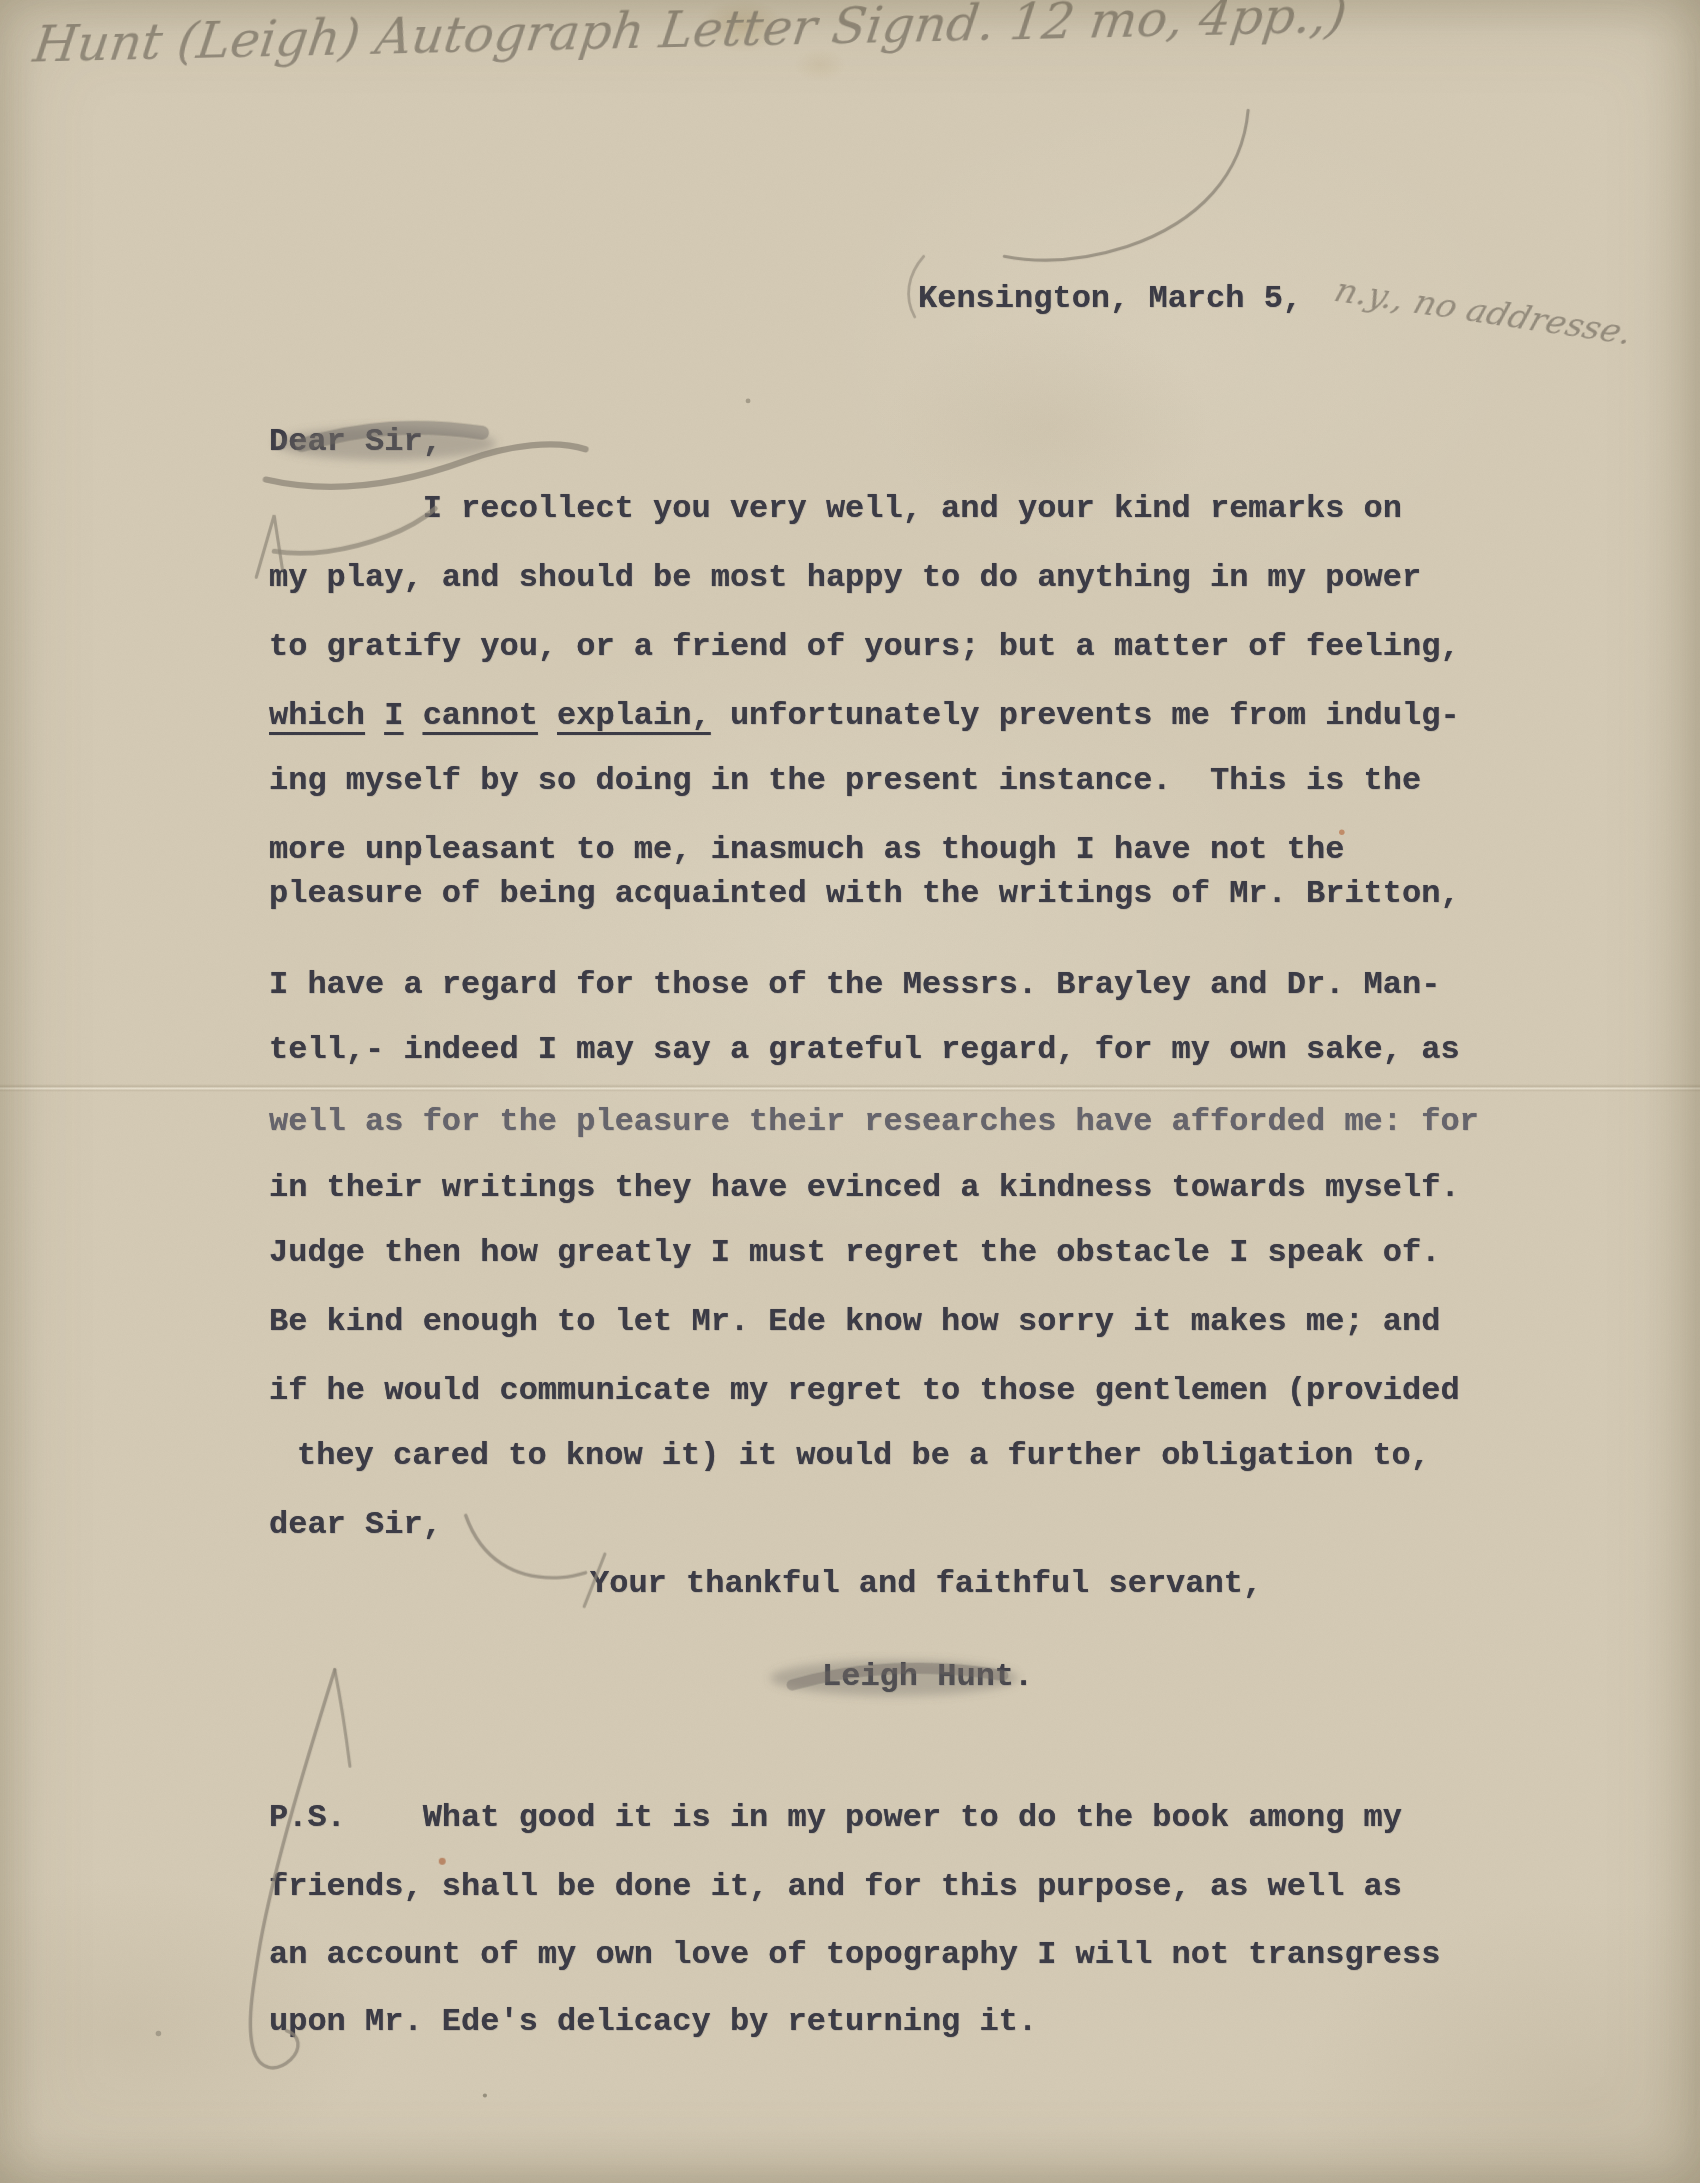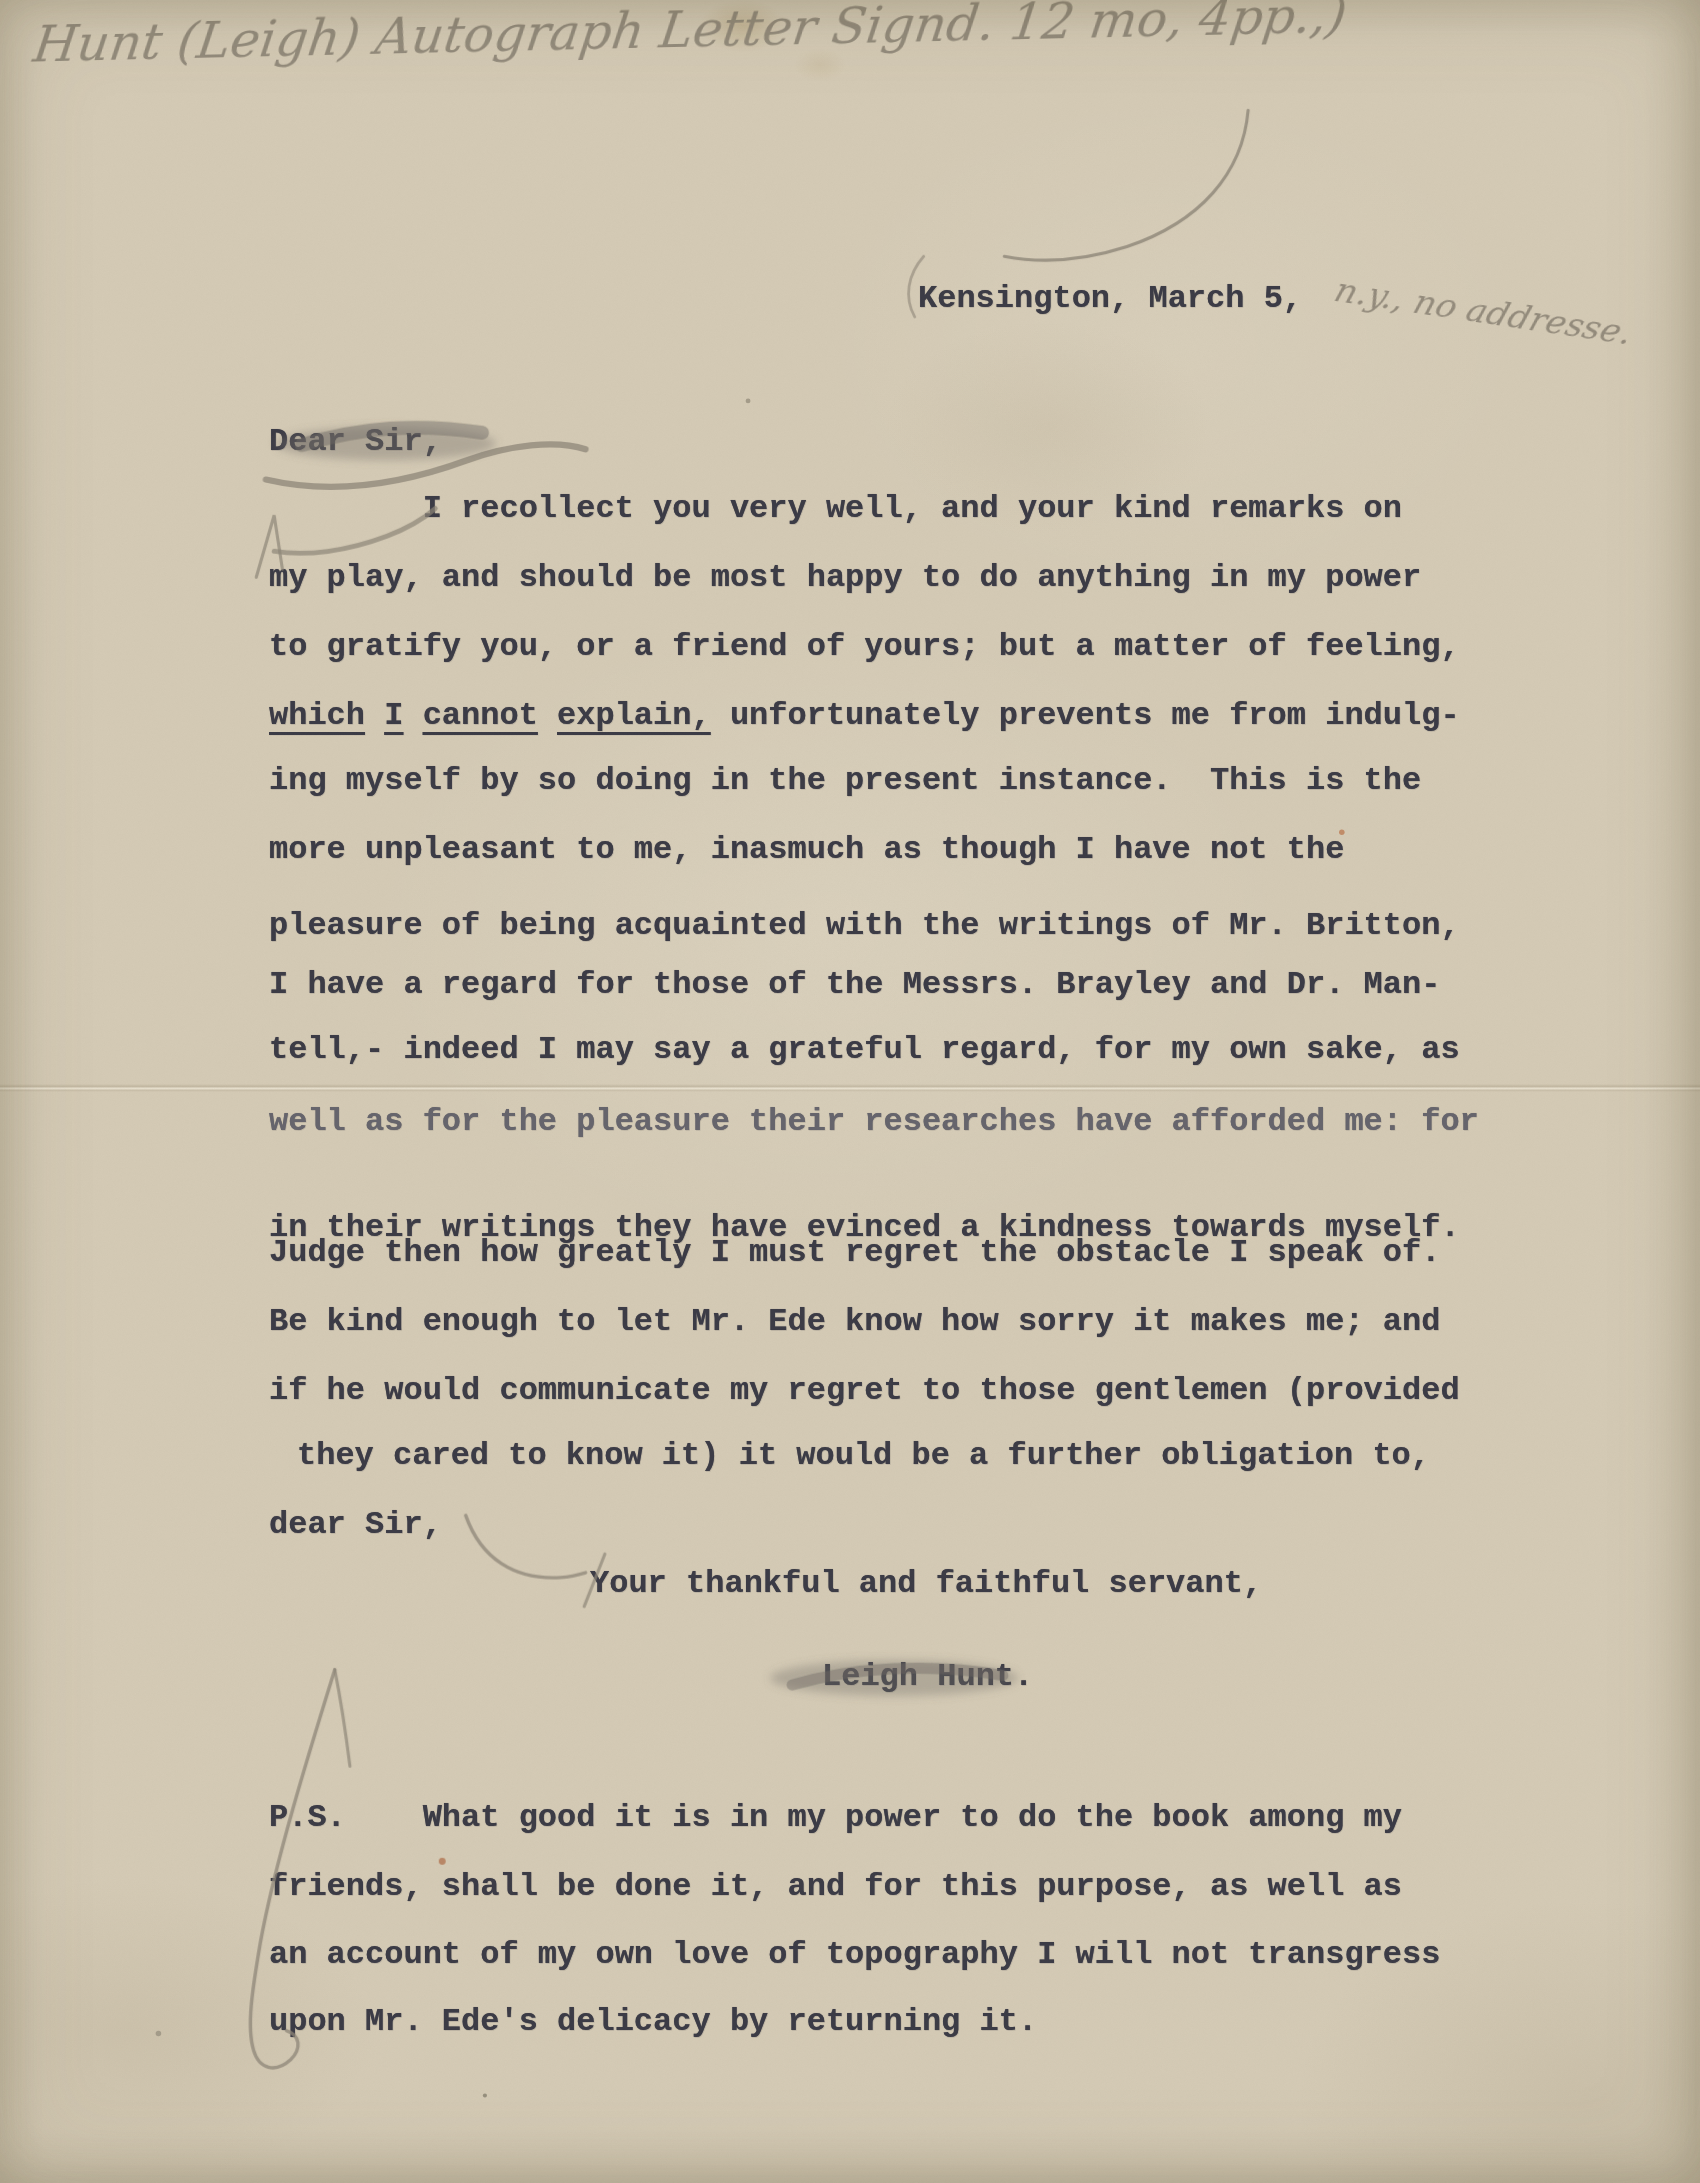--- a/index.html
+++ b/index.html
@@ -64,25 +64,25 @@
 
   <div class="typed salutation">Dear Sir,</div>
 
   <div>
       <div class="typed line" style="top: 489px;">        I recollect you very well, and your kind remarks on</div>
       <div class="typed line" style="top: 558px;">my play, and should be most happy to do anything in my power</div>
       <div class="typed line" style="top: 627px;">to gratify you, or a friend of yours; but a matter of feeling,</div>
       <div class="typed line" style="top: 696px;"><span class="uword">which</span> <span class="uword">I</span> <span class="uword">cannot</span> <span class="uword">explain,</span> unfortunately prevents me from indulg-</div>
       <div class="typed line" style="top: 761px;">ing myself by so doing in the present instance.  This is the</div>
       <div class="typed line" style="top: 830px;">more unpleasant to me, inasmuch as though I have not the</div>
-      <div class="typed line" style="top: 906px;">pleasure of being acquainted with the writings of Mr. Britton,</div>
+      <div class="typed line" style="top: 874px;">pleasure of being acquainted with the writings of Mr. Britton,</div>
       <div class="typed line" style="top: 965px; text-align: right;">I have a regard for those of the Messrs. Brayley and Dr. Man-</div>
       <div class="typed line" style="top: 1030px;">tell,- indeed I may say a grateful regard, for my own sake, as</div>
       <div class="typed line faded" style="top: 1102px;">well as for the pleasure their researches have afforded me: for</div>
-      <div class="typed line" style="top: 1208px;">in their writings they have evinced a kindness towards myself.</div>
+      <div class="typed line" style="top: 1168px;">in their writings they have evinced a kindness towards myself.</div>
       <div class="typed line" style="top: 1233px;">Judge then how greatly I must regret the obstacle I speak of.</div>
       <div class="typed line" style="top: 1302px;">Be kind enough to let Mr. Ede know how sorry it makes me; and</div>
       <div class="typed line" style="top: 1371px;">if he would communicate my regret to those gentlemen (provided</div>
       <div class="typed line" style="top: 1436px; margin-left: 28px;">they cared to know it) it would be a further obligation to,</div>
       <div class="typed line" style="top: 1505px;">dear Sir,</div>
     </div>
 
   <div class="typed closing">Your thankful and faithful servant,</div>
   <div class="typed signature">Leigh Hunt.</div>
 

